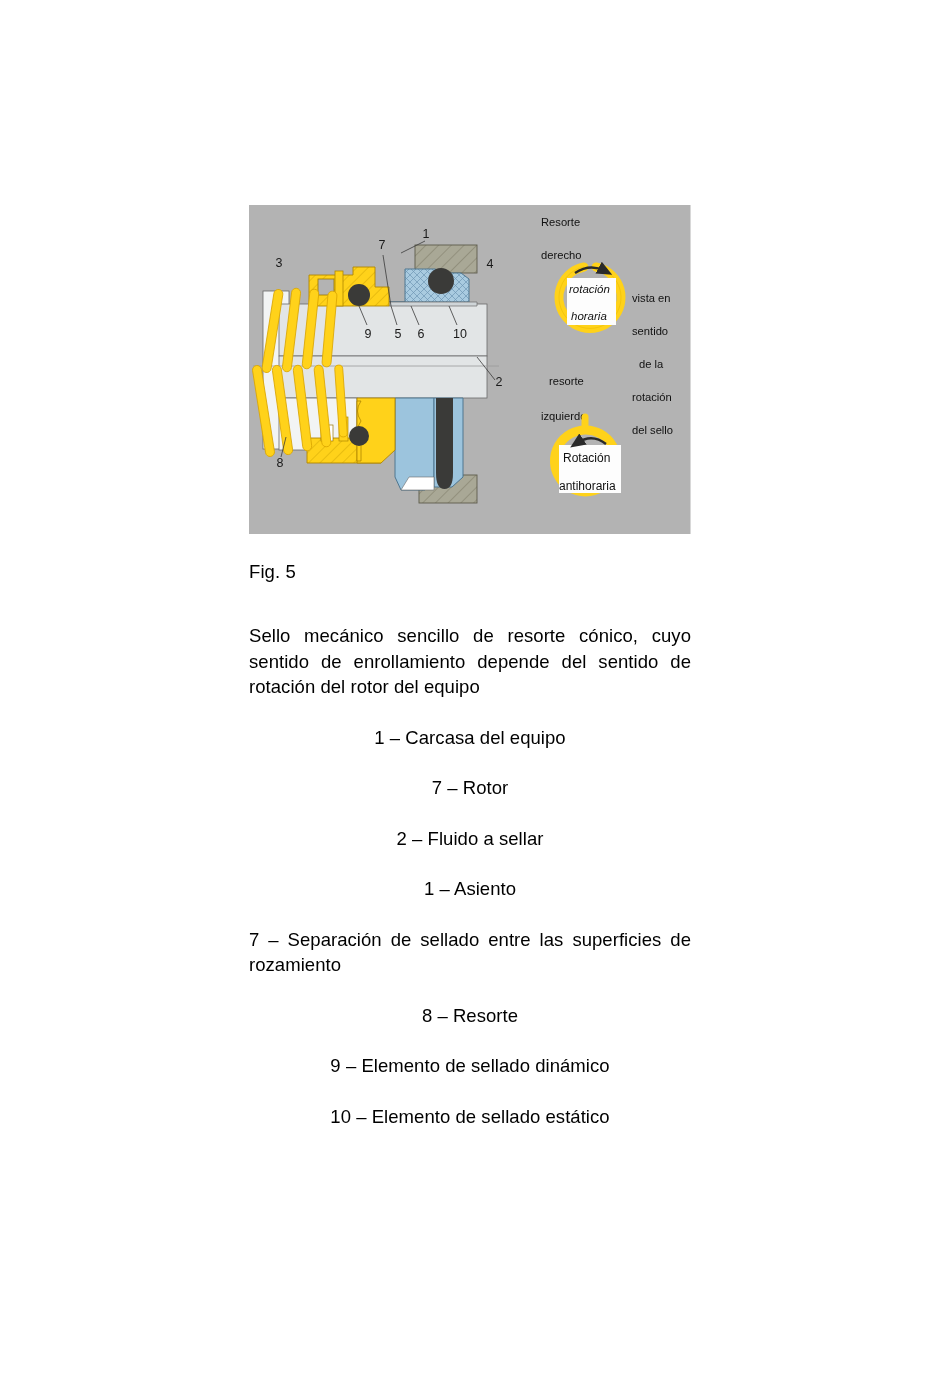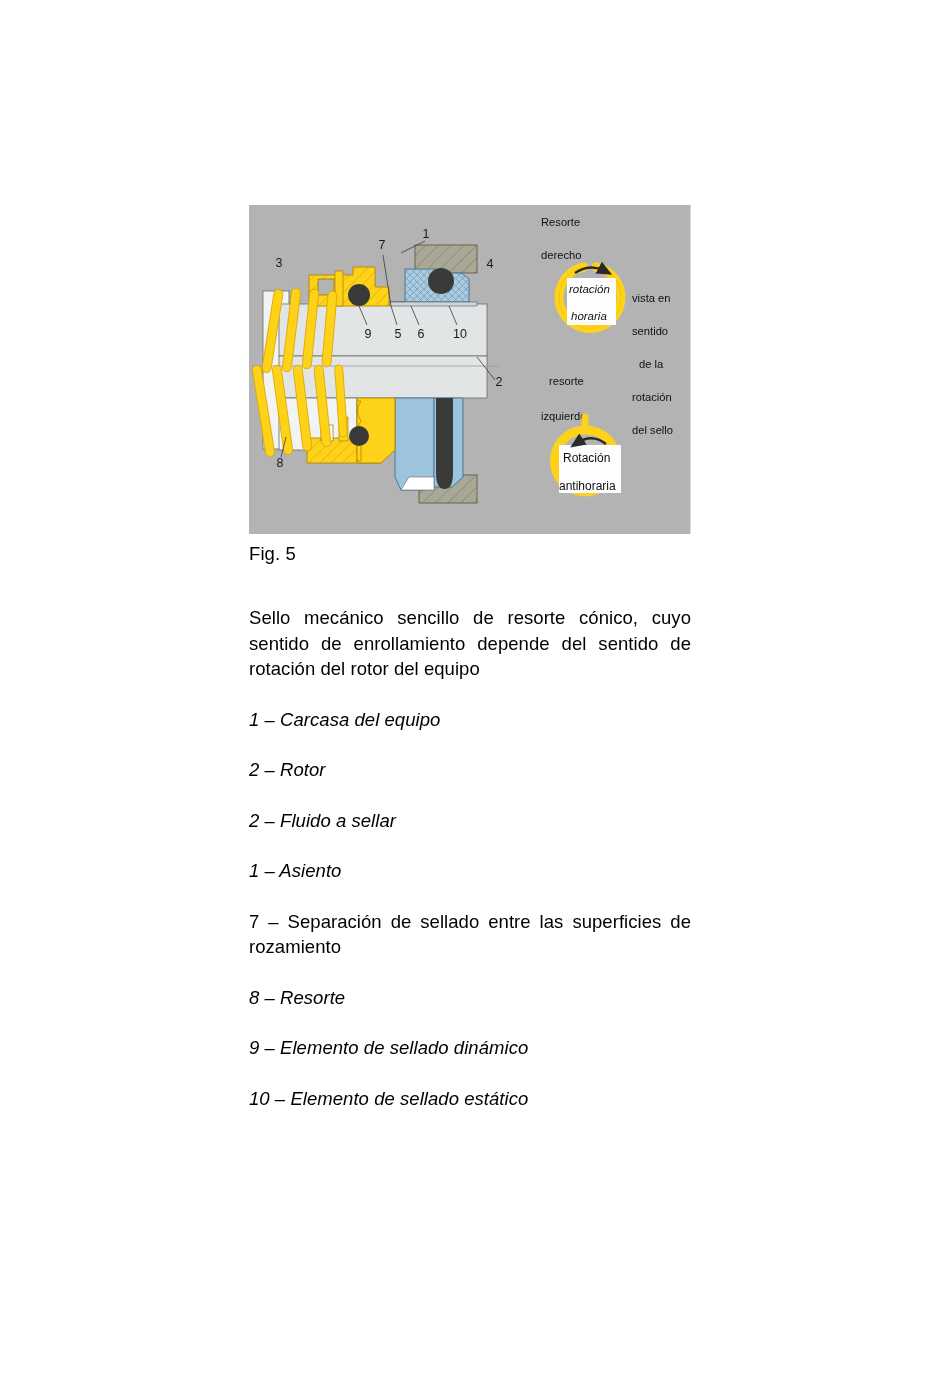--- a/index.html
+++ b/index.html
@@ -38,21 +38,21 @@
     height: 329px;
     background: #b3b3b3;
     overflow: hidden;
     box-sizing: border-box;
     border-right: 1px solid #d8d8d8;
   }
   .figure svg { display: block; }
 
   
   .fig-label {
-    margin-top: 8px;
+    margin-top: 26px;
     font-size: 18.5px;
     line-height: 24px;
     letter-spacing: 0.1px;
   }
   .lead-para {
     margin-top: 39px;
     font-size: 18.5px;
     line-height: 25.5px;
     text-align: justify;
     text-justify: inter-word;
@@ -65,21 +65,21 @@
   }
   .legend li {
     font-size: 18.5px;
     line-height: 25.5px;
     margin-top: 25px;
     text-align: justify;
     text-justify: inter-word;
     letter-spacing: 0.05px;
   }
   .legend li:last-child { text-align: left; }
-  .legend li.single { text-align: left; font-style: italic; }
+  .legend li.single { text-align: center; }
 
   
   .dg-txt {
     font-family: "Liberation Sans", sans-serif;
     font-size: 11.2px;
     fill: #111111;
   }
   .dg-num {
     font-family: "Liberation Sans", sans-serif;
     font-size: 12.5px;
@@ -243,21 +243,21 @@
         </g>
       </svg>
     </div>
 
     <div class="fig-label">Fig. 5</div>
 
     <p class="lead-para">Sello mecánico sencillo de resorte cónico, cuyo sentido de enrollamiento depende del sentido de rotación del rotor del equipo</p>
 
     <ul class="legend">
       <li class="single">1 – Carcasa del equipo</li>
-      <li class="single">2 – Rotor</li>
+      <li class="single">7 – Rotor</li>
       <li class="single">2 – Fluido a sellar</li>
       <li class="single">1 – Asiento</li>
       <li>7 – Separación de sellado entre las superficies de rozamiento</li>
       <li class="single">8 – Resorte</li>
       <li class="single">9 – Elemento de sellado dinámico</li>
       <li class="single">10 – Elemento de sellado estático</li>
     </ul>
 
   </div>
 </div>

